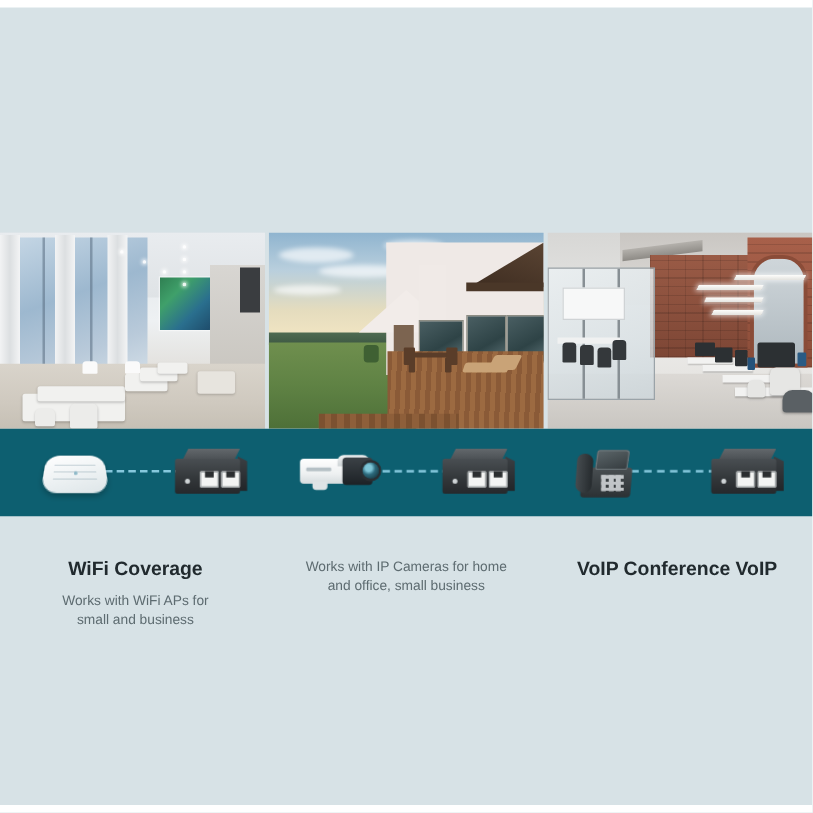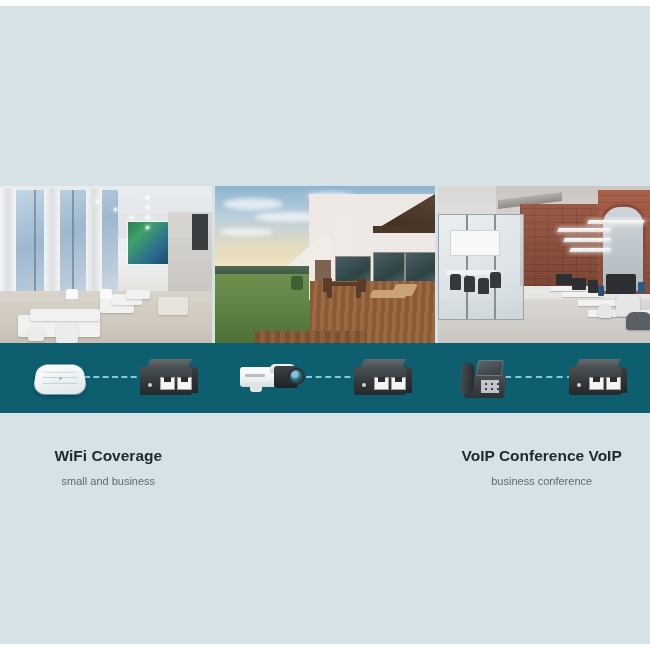--- a/index.html
+++ b/index.html
@@ -593,31 +593,33 @@
         <div class="poe-port b"></div>
       </div>
     </div>
   </div>
 
   <div id="captions">
 
     <div class="caption">
       <div class="caption-title">WiFi Coverage</div>
       <div class="caption-desc">
+        <div>Works with WiFi APs for</div>
         <div>small and business</div>
       </div>
     </div>
 
     <div class="caption">
       <div class="caption-desc">
+        <div>Works with IP Cameras for home</div>
+        <div>and office, small business</div>
       </div>
     </div>
 
     <div class="caption">
       <div class="caption-title">VoIP Conference VoIP</div>
       <div class="caption-desc">
-        <div>business conference</div>
       </div>
     </div>
   </div>
 
   <div class="edge-strip bottom"></div>
 </div>
 
 </body></html>

